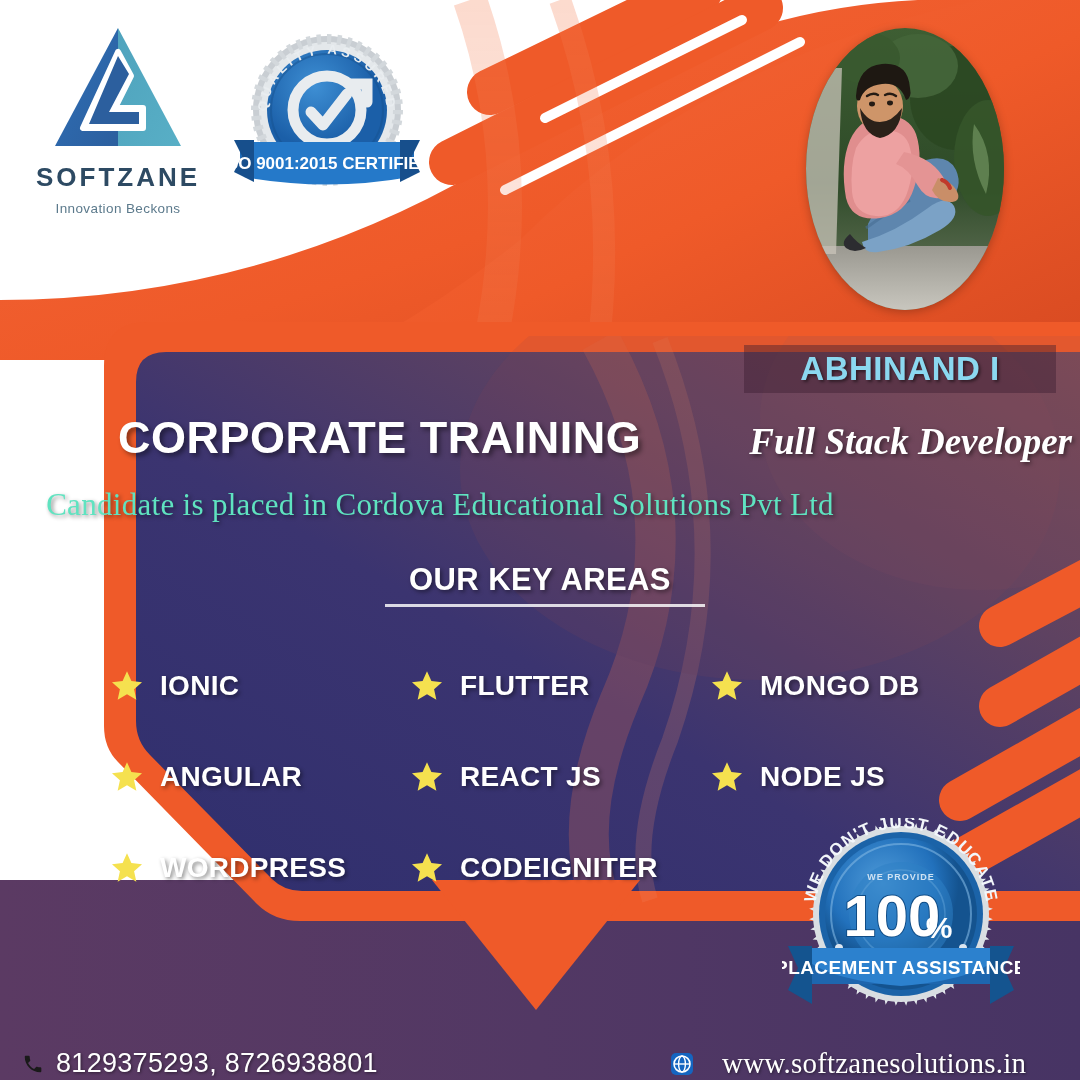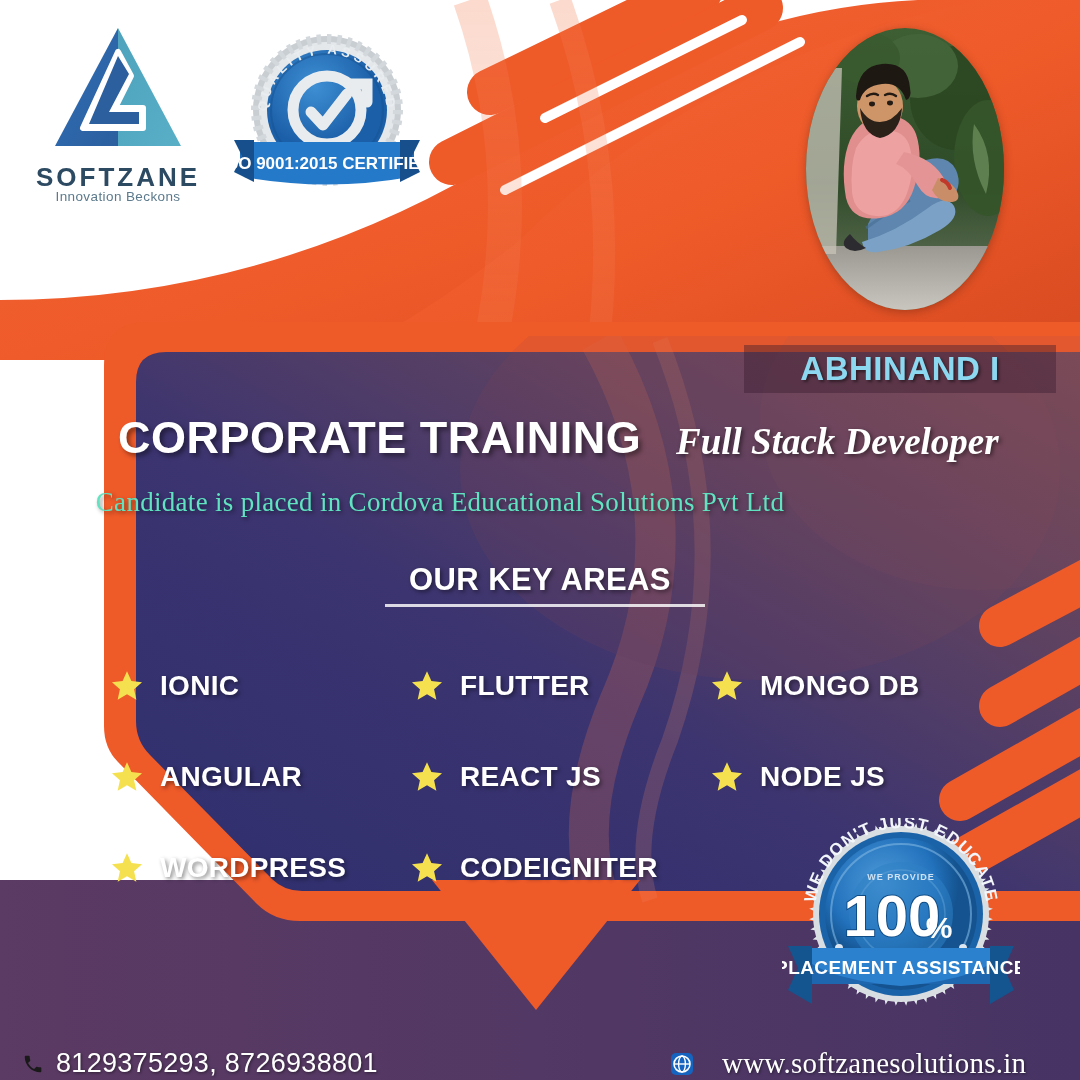--- a/index.html
+++ b/index.html
@@ -29,21 +29,21 @@
     z-index:20;
   }
   .logo-mark { width:150px; height:140px; margin:0 auto; display:block; }
   .logo-word {
     font-size:26px; font-weight:bold; letter-spacing:3px;
     color:#2d4a63; margin-top:2px; line-height:1;
     font-family:"Liberation Sans", sans-serif;
   }
   .logo-tag {
     font-size:13.5px; color:#5c7a8c; letter-spacing:.4px;
-    margin-top:0; line-height:1;
+    margin-top:12px; line-height:1;
   }
 
   
   .iso-badge {
     position:absolute; left:232px; top:22px;
     width:190px; height:175px; z-index:20;
   }
 
   
   .portrait {
@@ -64,42 +64,42 @@
     display:flex; align-items:center; justify-content:center;
     z-index:22;
   }
   .name-text {
     font-size:33px; font-weight:bold; letter-spacing:.5px;
     color:#8BD8F0;
     text-shadow:2px 2px 3px rgba(0,0,0,.45);
     white-space:nowrap;
   }
   .role-text {
-    position:absolute; left:676px; top:420px; width:380px;
-    text-align:left;
+    position:absolute; left:692px; top:420px; width:380px;
+    text-align:right;
     font-family:"Liberation Serif", serif;
     font-style:italic; font-weight:bold;
     font-size:37px; color:#fff;
     text-shadow:2px 2px 4px rgba(0,0,0,.5);
     z-index:22; white-space:nowrap;
   }
 
   
   .headline {
     position:absolute; left:118px; top:412px;
     font-size:45px; font-weight:bold; letter-spacing:.5px;
     color:#ffffff;
     text-shadow:3px 3px 5px rgba(0,0,0,.45);
     z-index:22; white-space:nowrap;
   }
   .placement-line {
     position:absolute; left:0; top:487px; width:880px;
     text-align:center;
     font-family:"Liberation Serif", serif;
-    font-size:27px; color:#5FE3C0; letter-spacing:.3px;
+    font-size:31px; color:#5FE3C0; letter-spacing:.3px;
     text-shadow:2px 2px 4px rgba(0,0,0,.45);
     z-index:22; white-space:nowrap;
   }
 
   
   .keyareas-title {
     position:absolute; left:0; top:562px; width:1080px;
     text-align:center;
     font-size:31px; font-weight:bold; color:#fff; letter-spacing:.4px;
     text-shadow:2px 2px 4px rgba(0,0,0,.45);

